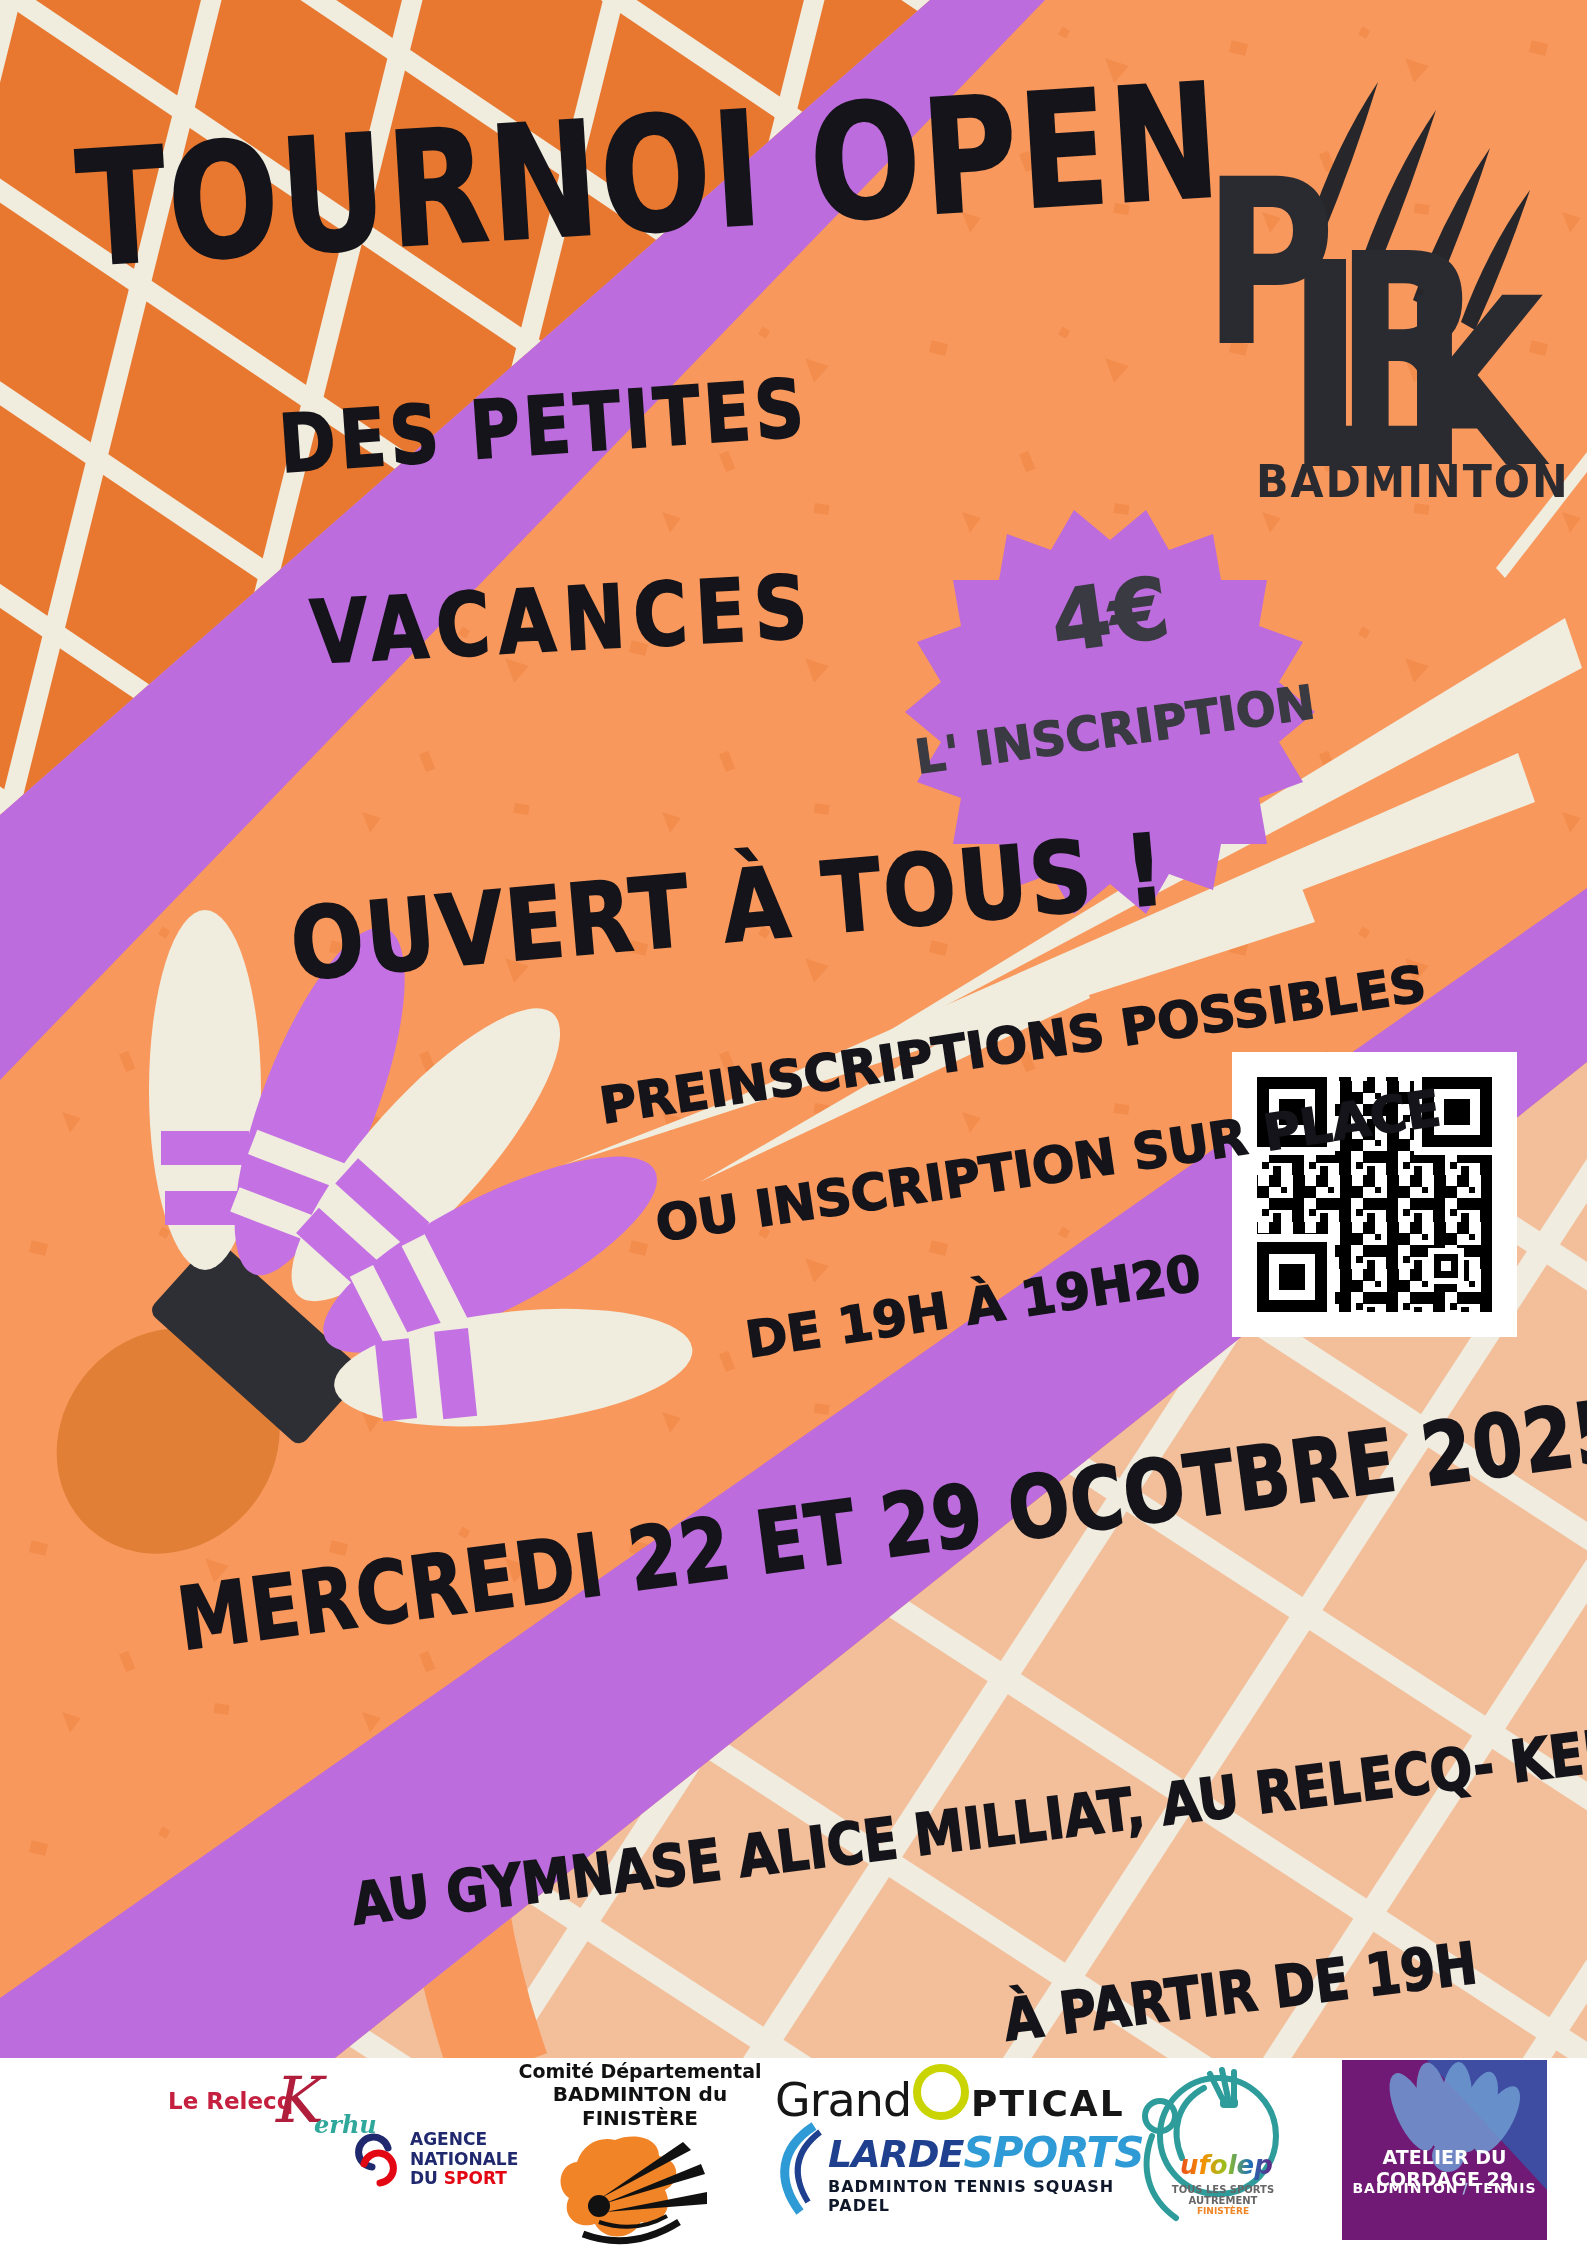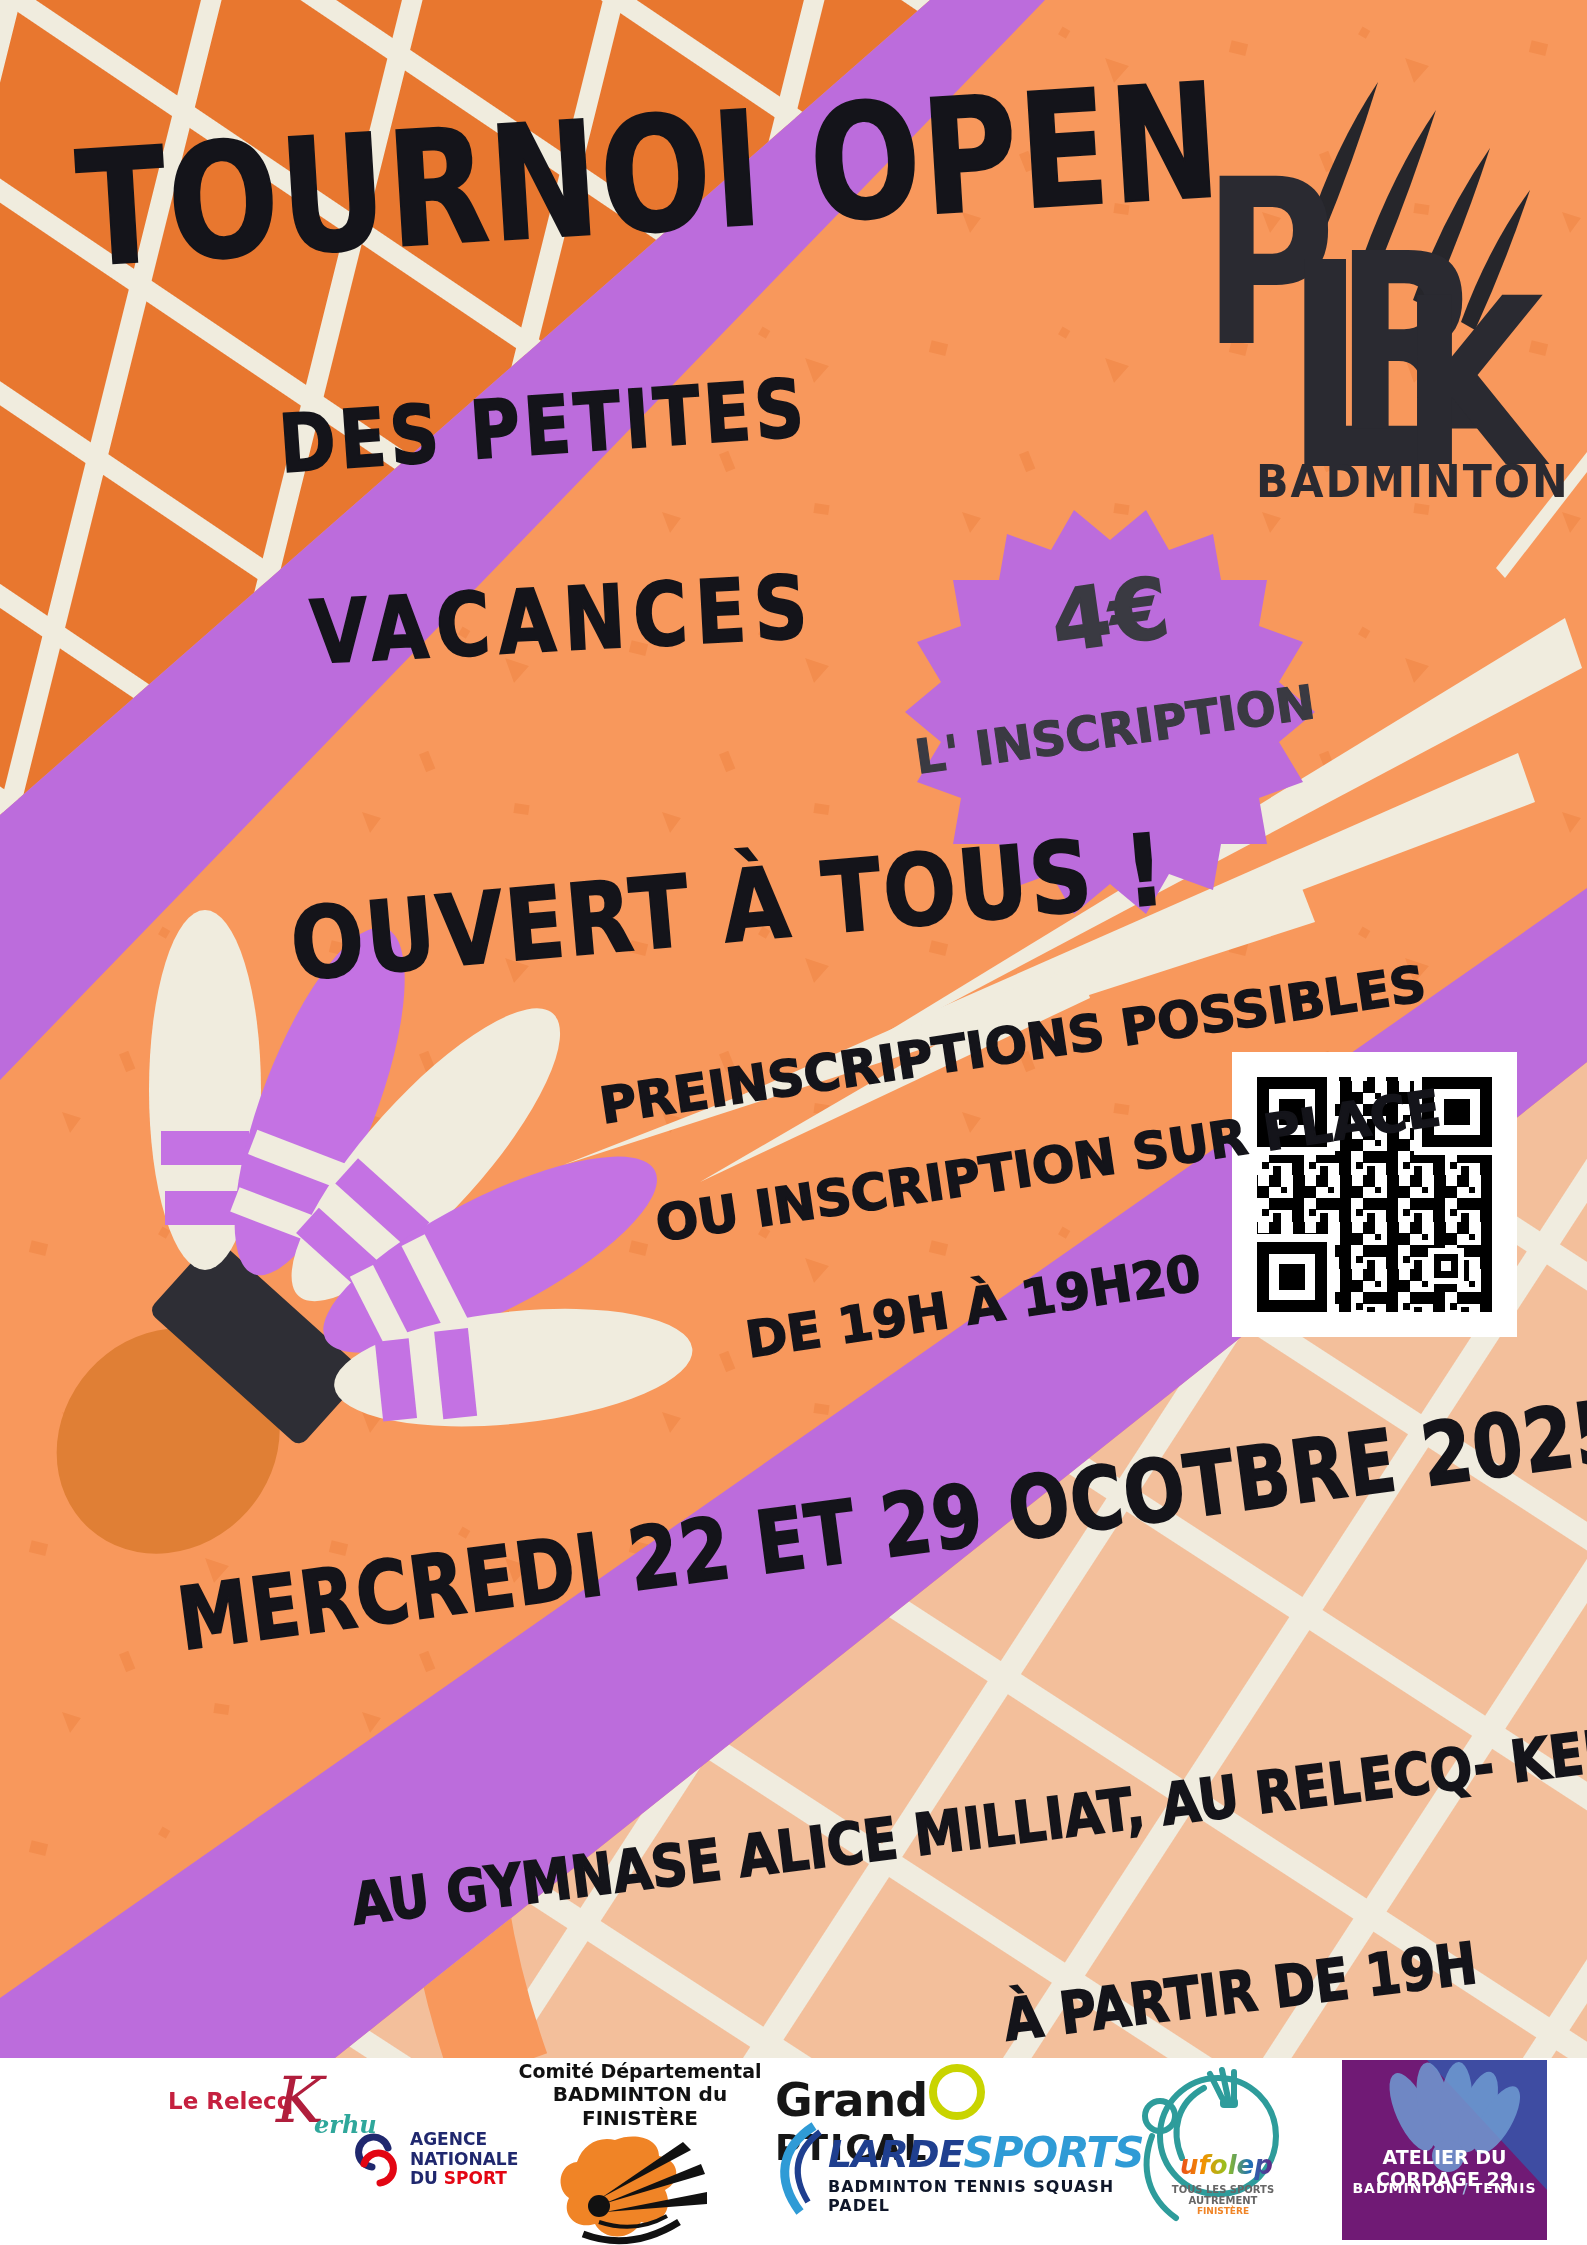--- a/index.html
+++ b/index.html
@@ -35,21 +35,21 @@
   #strip .logo{position:absolute;}
   .rb-txt1{font-size:21px;color:#111;letter-spacing:3px;}
   .rb-txt2{font-size:25px;font-weight:800;color:#111;letter-spacing:1px;}
   .lr-pre{font-size:23px;font-weight:700;color:#c5203f;}
   .lr-k{font-family:"DejaVu Serif",serif;font-style:italic;font-size:64px;color:#b01e3c;line-height:.9;}
   .lr-suf{font-family:"DejaVu Serif",serif;font-style:italic;font-size:24px;font-weight:700;color:#2fa79b;}
   .ans-t{font-size:17px;font-weight:800;color:#20286e;line-height:1.15;}
   .ans-red{color:#e30613;}
   .cd-t1{font-size:19px;font-weight:700;color:#111;}
   .cd-t2{font-size:20px;font-weight:800;color:#111;text-align:center;}
-  .go-grand{font-size:46px;font-weight:700;color:#161616;letter-spacing:-1px;}
+  .go-grand{font-size:46px;font-weight:400;color:#161616;letter-spacing:-1px;}
   .go-suf{font-size:36px;font-weight:700;color:#161616;letter-spacing:2px;text-transform:uppercase;}
   .go-ring{display:inline-block;width:40px;height:40px;border:8px solid #c9d400;border-radius:50%;vertical-align:-4px;margin:0 2px;}
   .ld-a{font-size:38px;font-weight:800;font-style:italic;color:#1f3f8f;letter-spacing:-1px;}
   .ld-b{font-size:42px;font-weight:800;font-style:italic;color:#2f9bd6;letter-spacing:-1px;}
   .ld-tag{font-size:16px;font-weight:800;color:#0f172a;letter-spacing:1px;}
   .uf-name{font-size:26px;font-weight:800;font-style:italic;
            background:linear-gradient(90deg,#e94e1b,#f39200,#95c11f,#1d71b8,#662483);
            -webkit-background-clip:text;background-clip:text;color:#2e9c9b;-webkit-text-fill-color:transparent;}
   .uf-tag{font-size:10px;font-weight:700;color:#666;}
   .uf-fin{font-size:9px;font-weight:800;color:#f08426;}

